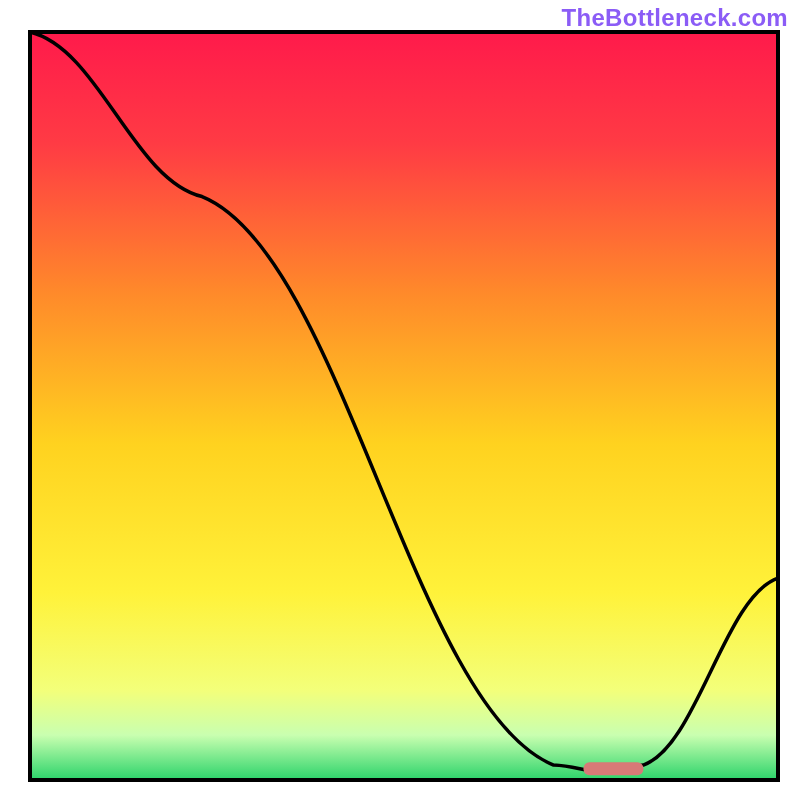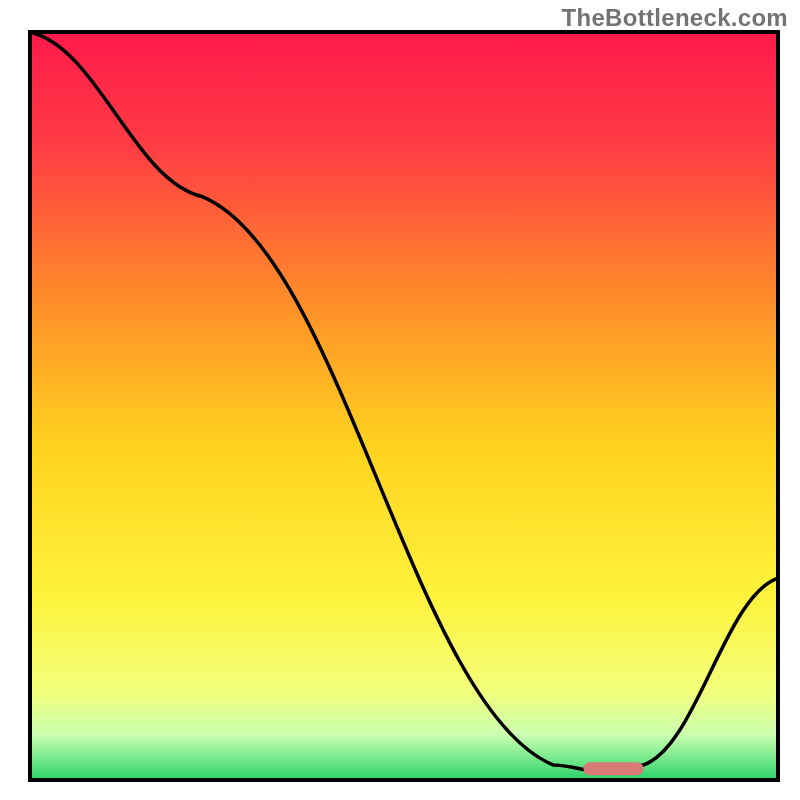--- a/index.html
+++ b/index.html
@@ -14,21 +14,21 @@
     position: relative;
     width: 800px;
     height: 800px;
   }
   .watermark {
     position: absolute;
     top: 4px;
     right: 12px;
     font-size: 24px;
     font-weight: bold;
-    color: #737373;
+    color: #8b5cf6;
     letter-spacing: 0.3px;
     z-index: 10;
   }
   svg {
     display: block;
   }
 </style>
 </head>
 <body>
 

